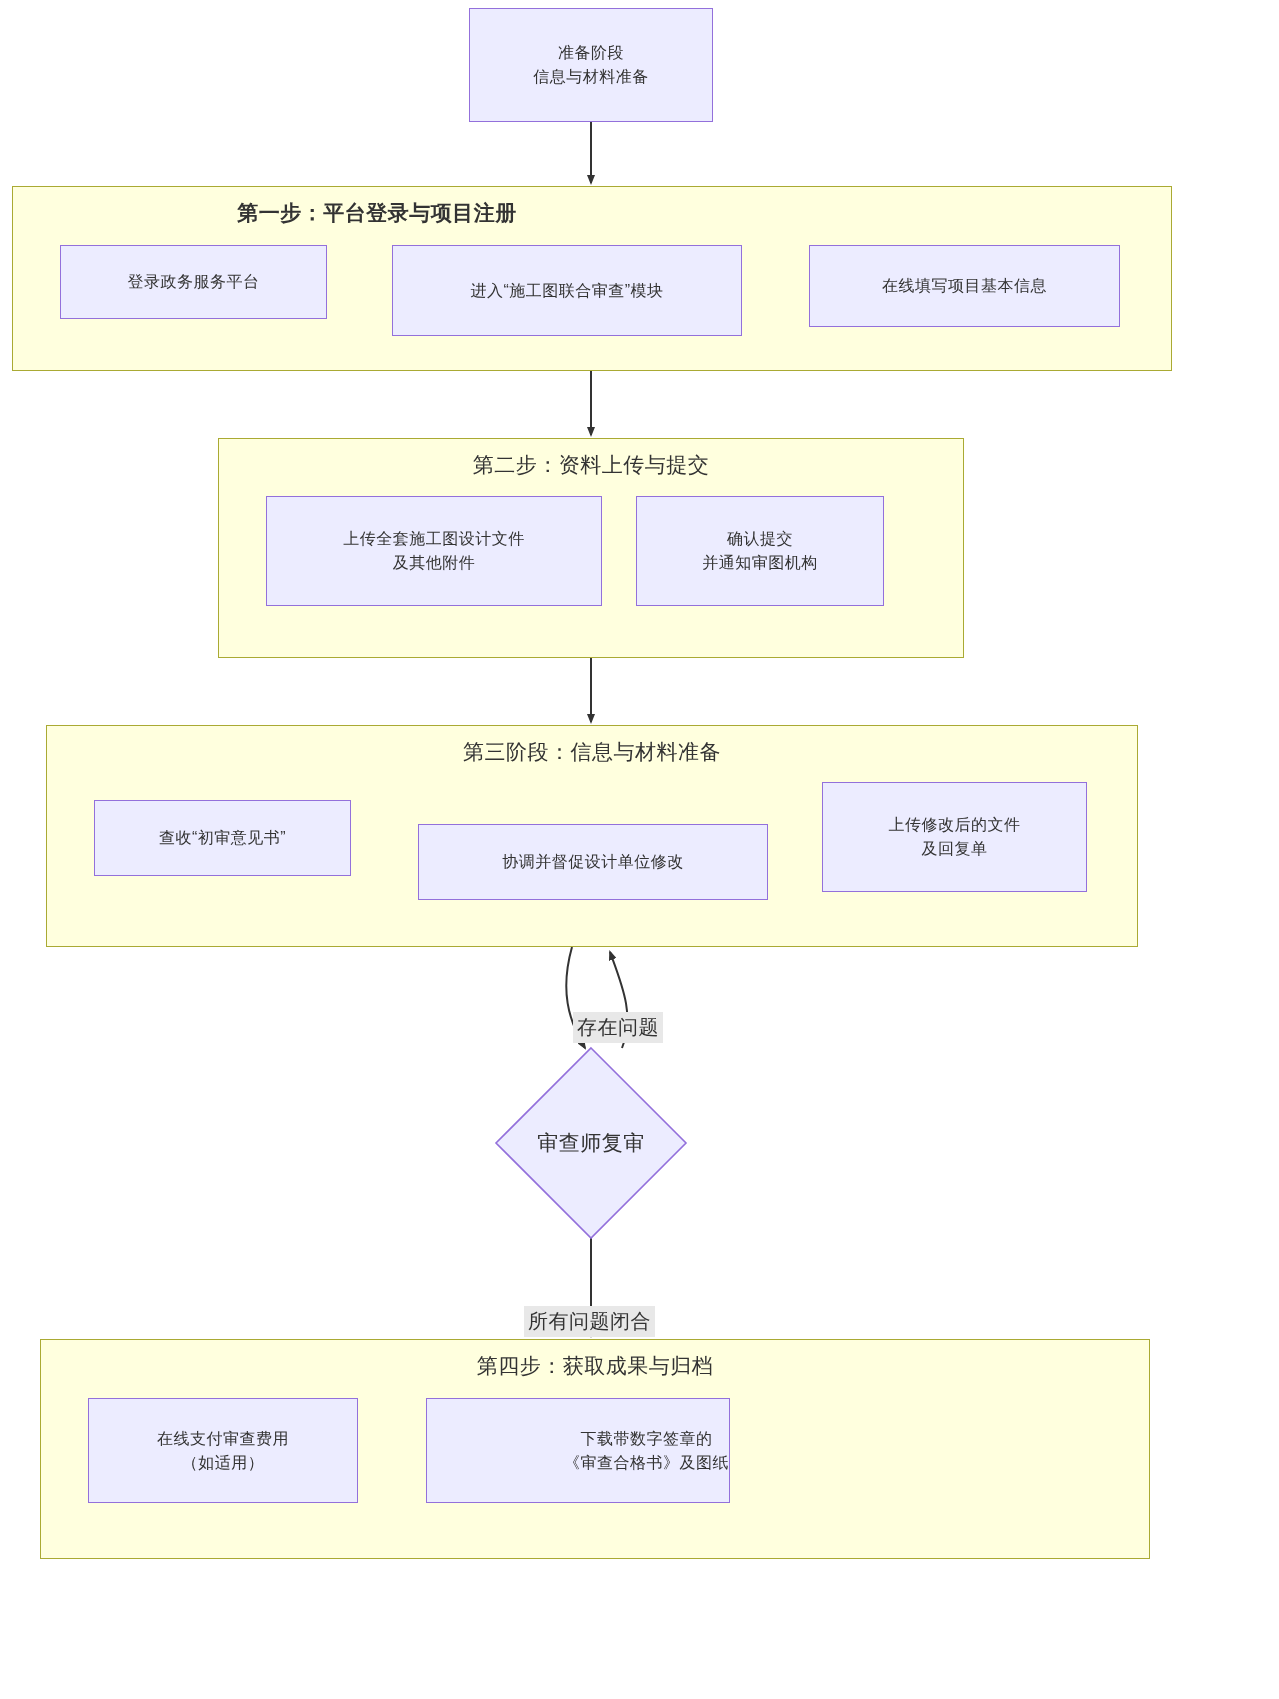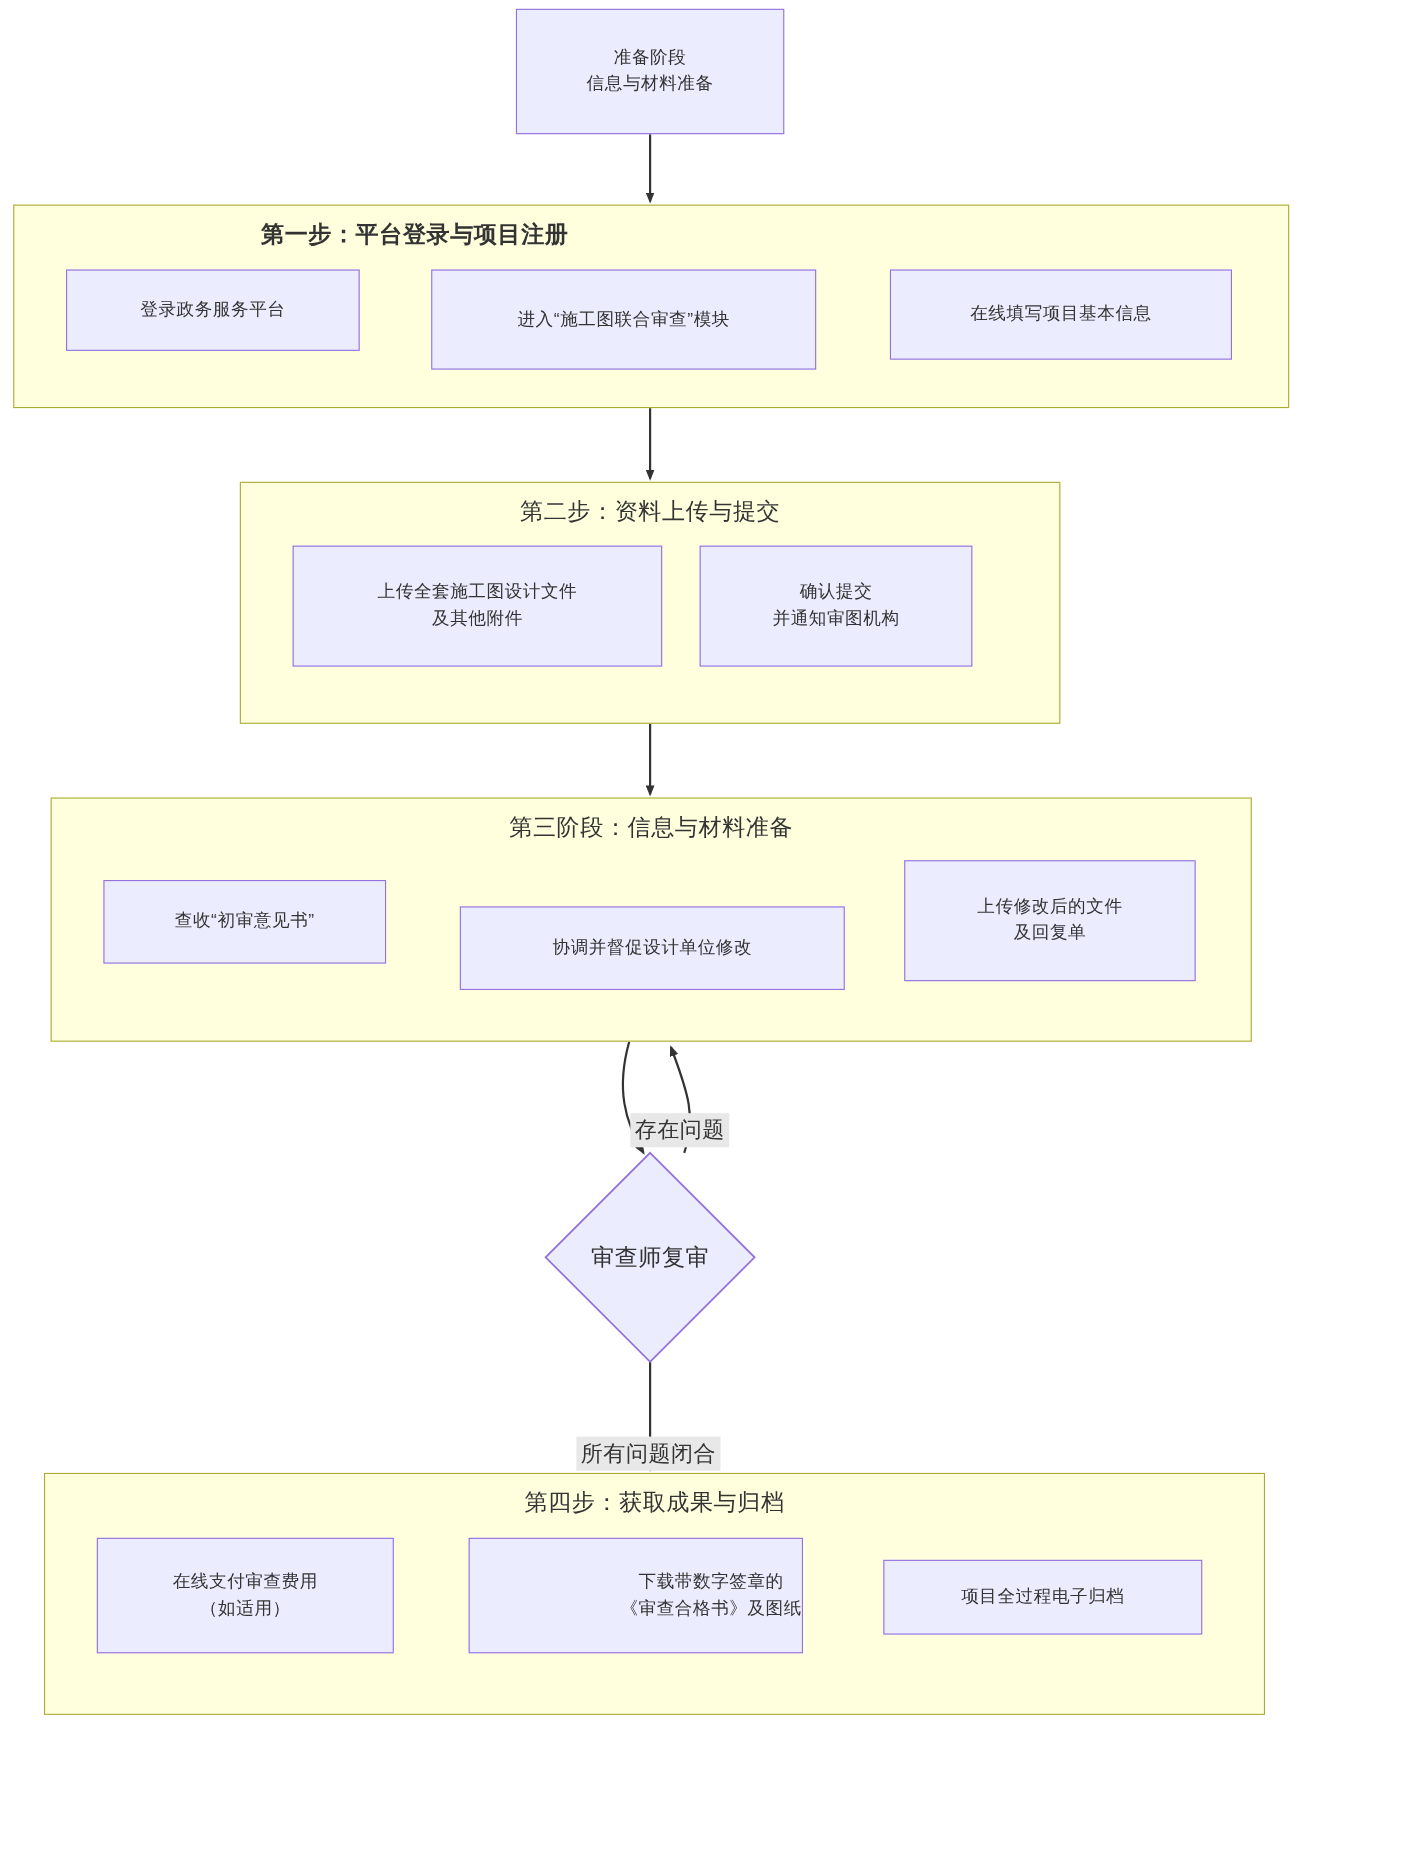--- a/index.html
+++ b/index.html
@@ -176,17 +176,14 @@
     <div class="cluster-label" style="top:12px;">第四步：获取成果与归档</div>
   </div>
   <div class="node" style="left:88px; top:1398px; width:270px; height:105px;">
     <span>在线支付审查费用
 （如适用）</span>
   </div>
   <div class="node" style="left:426px; top:1398px; width:304px; height:105px;justify-content:flex-end;">
     <span>下载带数字签章的
 《审查合格书》及图纸</span>
   </div>
-  <div class="node" style="left:803px; top:1418px; width:290px; height:68px;">
-    <span>项目全过程电子归档</span>
-  </div>
 
 </div>
 
 </body></html>

